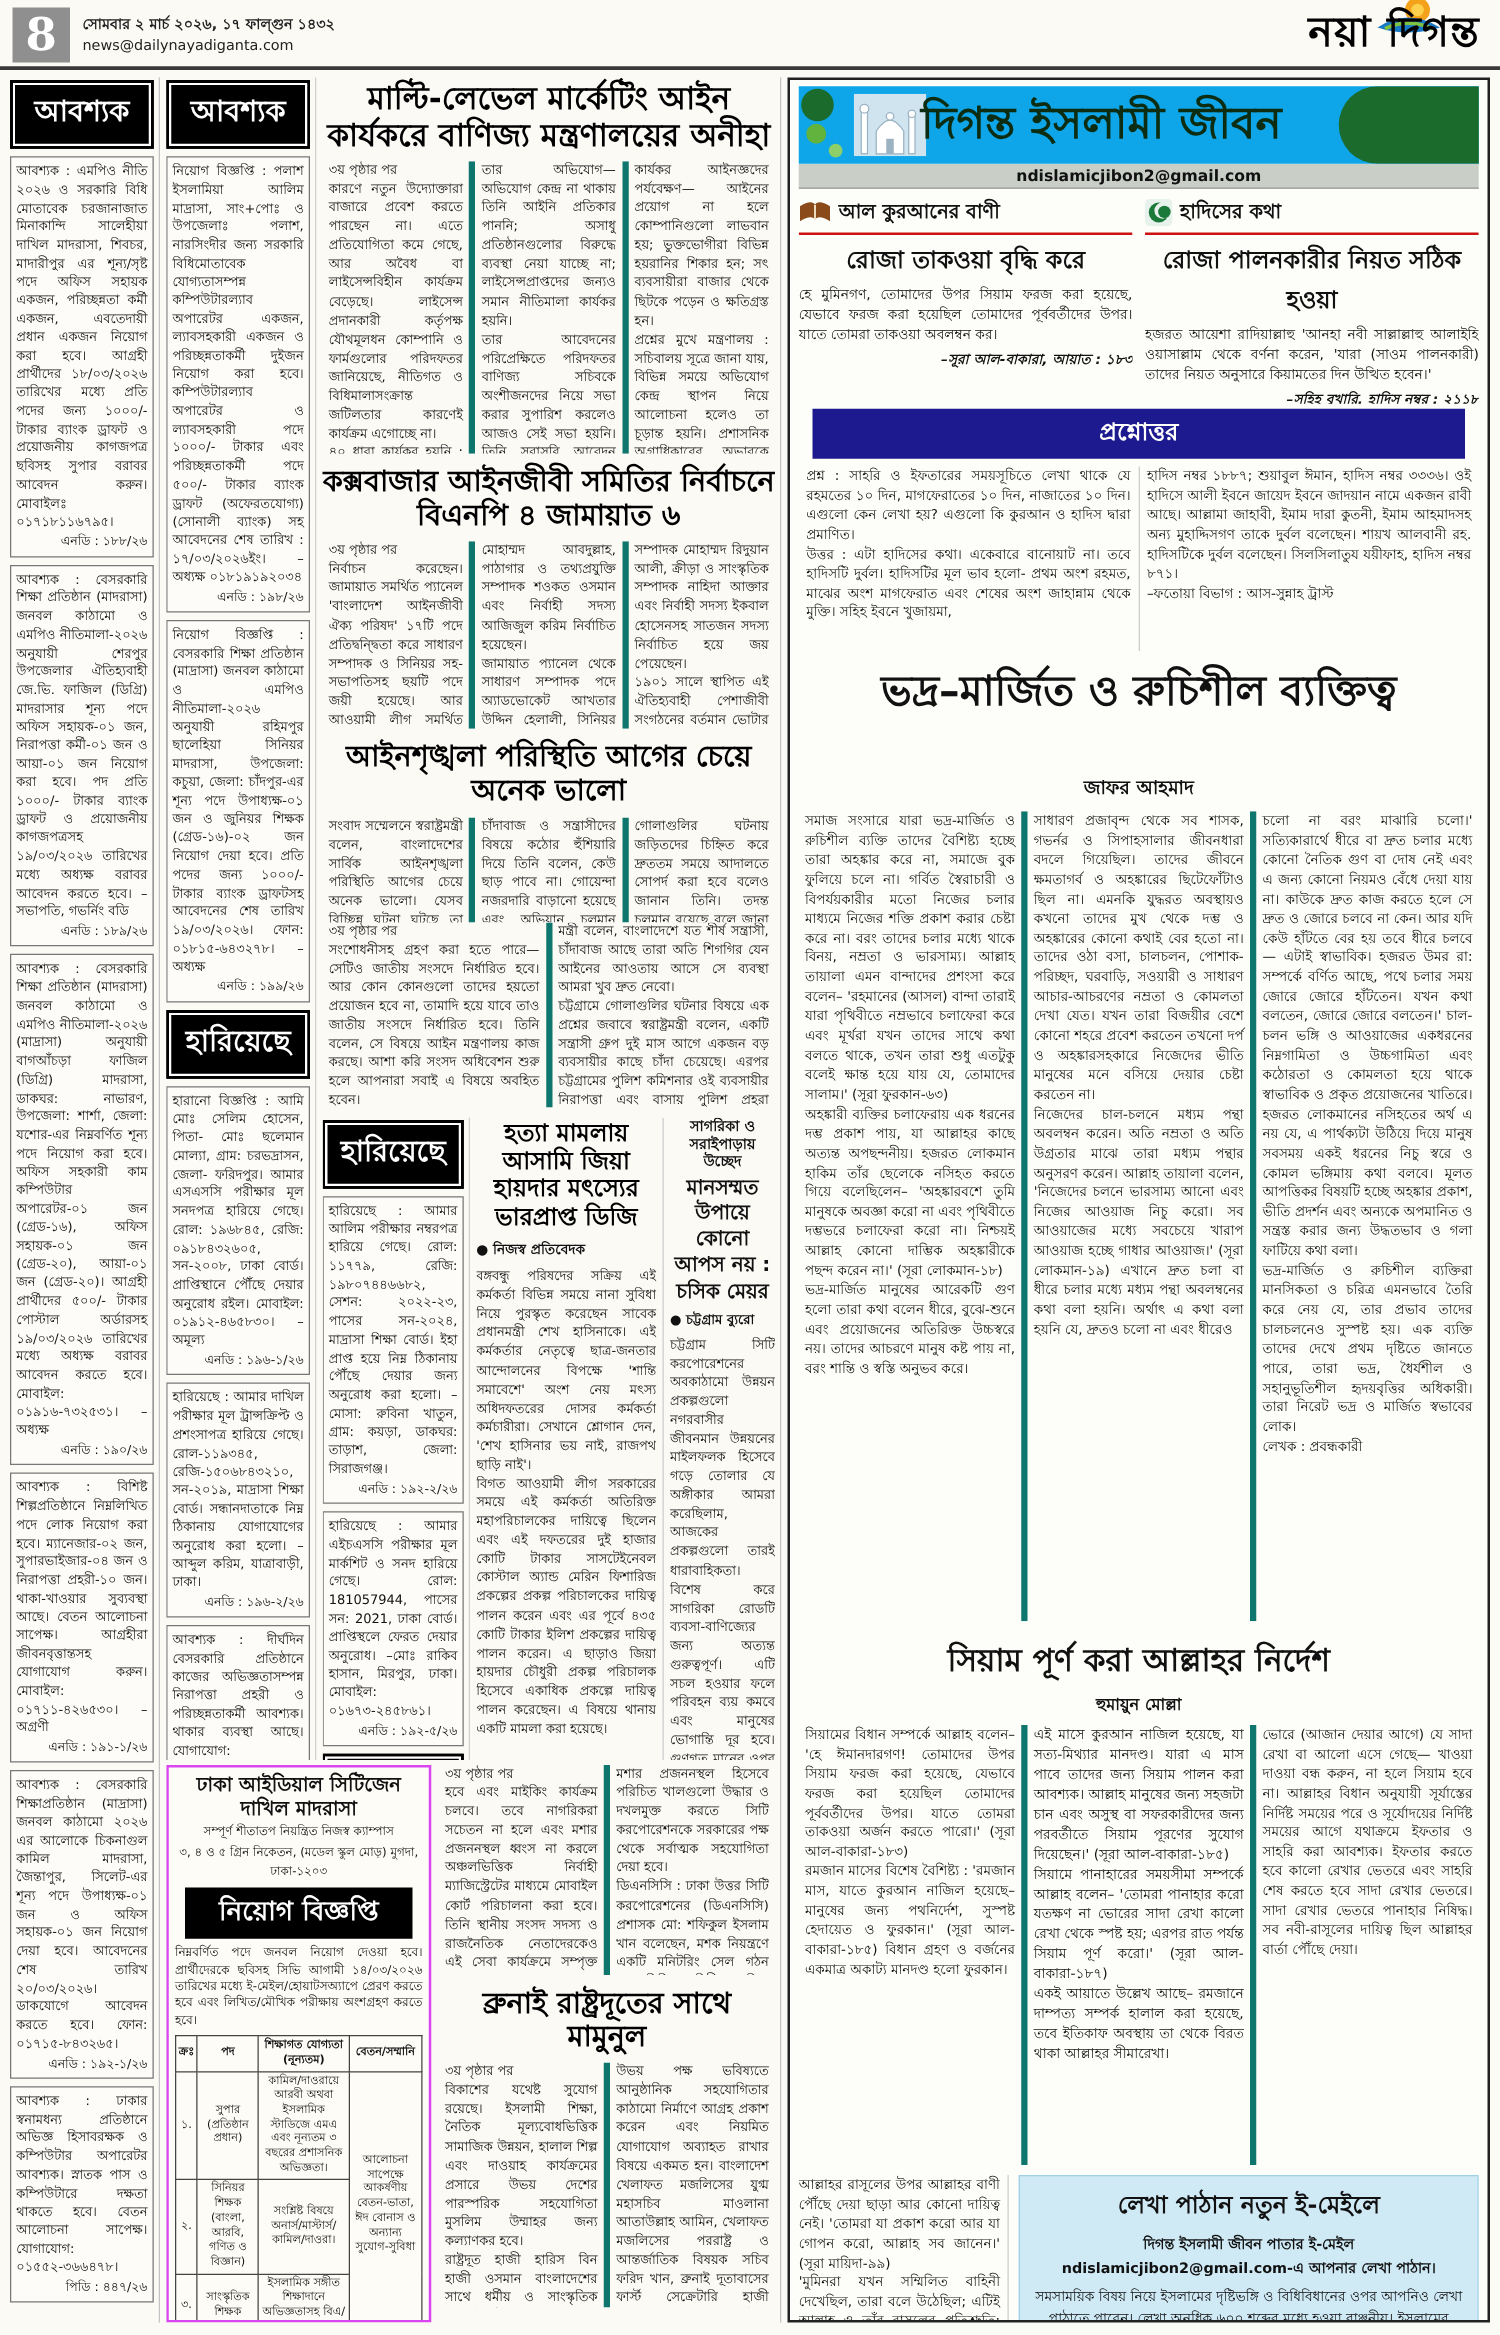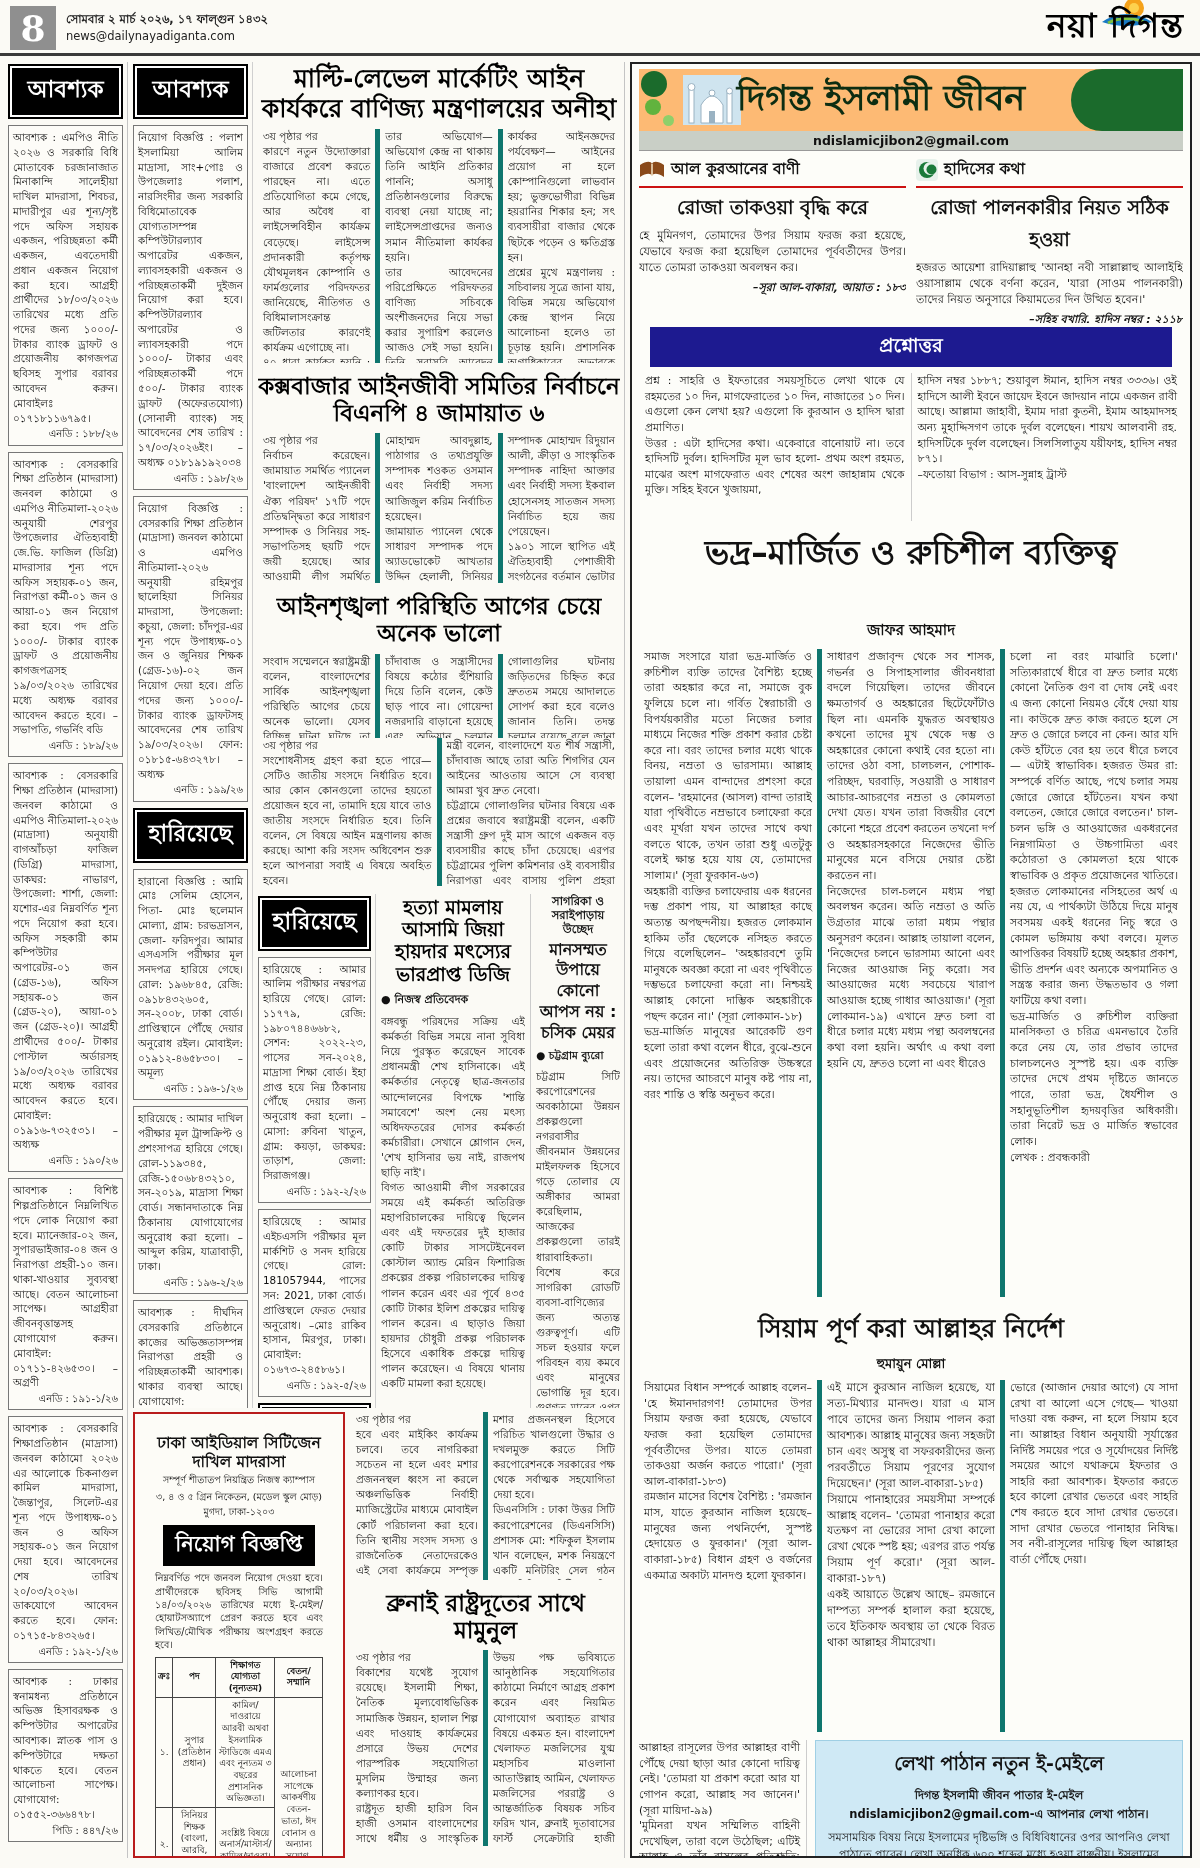--- a/index.html
+++ b/index.html
@@ -49,31 +49,31 @@
   .rightStack { flex:1; display:flex; gap:5px; overflow:hidden; }
   .hatya { width:150px; flex:none; border-right:1px solid #cccccc; padding-right:5px; overflow:hidden; }
   .byline { font-size:11px; font-weight:bold; margin:2px 0 4px; }
   .smallbody { font-size:10.4px; line-height:1.45; text-align:justify; overflow:hidden; }
   .sagorika { flex:1; overflow:hidden; }
   .kicker { font-size:11.5px; font-weight:bold; text-align:center; line-height:1.25; margin-bottom:3px; }
   .sag-big { font-size:16px; font-weight:bold; text-align:center; line-height:1.3; margin-bottom:4px; }
   .bureau { font-size:10.5px; font-weight:bold; margin:3px 0 4px; }
 
   
-  .bottomBox { width:212px; flex:none; border:2px solid #b91c1c; padding:20px; font-size:9.6px; overflow:hidden; background:#fdfcf7; }
+  .bottomBox { width:212px; flex:none; border:2px solid #d946ef; padding:5px; font-size:9.6px; overflow:hidden; background:#fdfcf7; }
   .bb-title { font-size:15.5px; font-weight:bold; text-align:center; line-height:1.2; }
   .bb-sub { font-size:9.5px; text-align:center; margin-top:2px; }
   .bb-banner { background:#000; color:#fff; font-size:21px; font-weight:bold; text-align:center; padding:3px 0; margin:5px 8px; }
   .bb-intro { text-align:justify; line-height:1.4; }
   .bb-table { width:100%; border-collapse:collapse; margin-top:5px; font-size:9px; }
   .bb-table th, .bb-table td { border:1px solid #444; padding:2px; vertical-align:middle; text-align:center; line-height:1.3; }
   .bottomArticles { flex:1; overflow:hidden; }
 
   
-  .isl-banner { position:relative; height:62px; background:#fdba74; display:flex; align-items:center; overflow:hidden; }
+  .isl-banner { position:relative; height:62px; background:#0ea5e9; display:flex; align-items:center; overflow:hidden; }
   .isl-swoosh { position:absolute; right:-18px; top:0; width:130px; height:62px; background:#1b6b2c; border-radius:60px 0 0 60px; }
   .circles { position:absolute; left:2px; top:2px; width:40px; height:58px; }
   .circles i { position:absolute; border-radius:50%; }
   .c1 { width:26px; height:26px; background:#1b6b2c; left:0; top:0; }
   .c2 { width:16px; height:16px; background:#61b33e; left:4px; top:28px; }
   .c3 { width:11px; height:11px; background:#8fcf6a; left:22px; top:44px; }
   .mosque { position:absolute; left:44px; top:6px; }
   .isl-title { width:100%; text-align:center; font-size:35px; font-weight:bold; color:#0c2d12; position:relative; z-index:2; padding-right:60px; }
   .isl-email { background:#c9cfc6; text-align:center; font-size:12.5px; font-weight:bold; padding:2px 0; border-bottom:1px solid #999; }
   .qh-row { display:flex; gap:10px; height:166px; margin-top:6px; overflow:hidden; }

